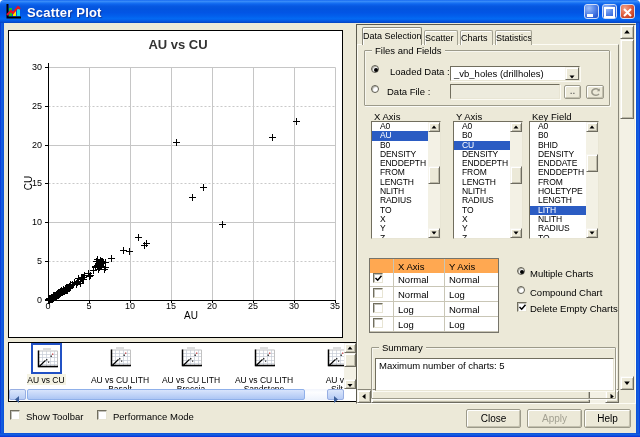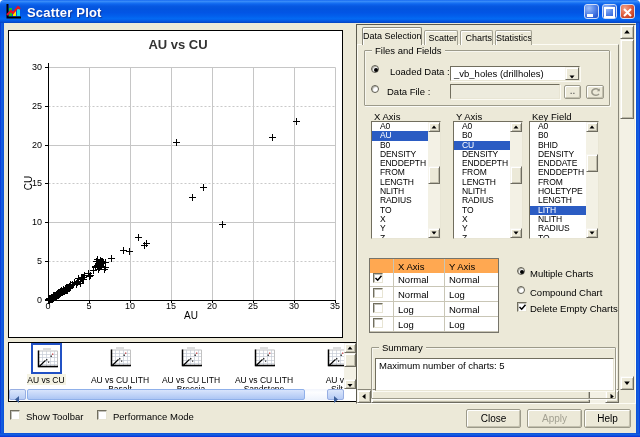--- a/index.html
+++ b/index.html
@@ -20,21 +20,21 @@
 .sunken{position:absolute;background:#fff;border:1px solid;border-color:#716e5e #e8e5d4 #e8e5d4 #716e5e;box-shadow:1px 1px 0 #fbfaf3}
 .radio{position:absolute;width:8px;height:8px;border-radius:50%;background:#fff;border:1px solid #5e5c50;box-shadow:inset 1px 1px 1px rgba(120,118,100,.6)}
 .radio.on::after{content:"";position:absolute;left:1.5px;top:1.5px;width:4px;height:4px;border-radius:50%;background:#000}
 .cb{position:absolute;width:10px;height:10px;background:#fff;border:1px solid;border-color:#716e5e #e8e5d4 #e8e5d4 #716e5e;box-shadow:inset 1px 1px 0 rgba(120,118,100,.45)}
 .btn{position:absolute;height:19px;background:#ECE9D8;border:1px solid #9c9a8a;border-radius:2px;box-shadow:inset 1px 1px 0 #fff,inset -1px -1px 0 #c3c0ae;font-size:10px;color:#000;text-align:center;line-height:17px}
 .sb-btn{position:absolute;background:#ECE9D8;border:1px solid;border-color:#f6f4ec #6e6c60 #6e6c60 #f6f4ec;box-shadow:inset 1px 1px 0 #fff,inset -1px -1px 0 #bdbaa9}
 .lb{position:absolute;background:#fff;border:1px solid;border-color:#716e5e #e8e5d4 #e8e5d4 #716e5e;font-size:8.5px;letter-spacing:-0.1px;overflow:hidden}
 .lb .it{height:9.3px;line-height:9.3px;padding-left:8px;color:#000;white-space:nowrap}
 .lb .it.sel{background:#2b5cc3;color:#fff}
 .lbsb{position:absolute;top:0;right:0;width:12px;bottom:0;background:#f3f1e5}
-.tab{position:absolute;background:#ECE9D8;border:1px solid #8a887a;border-bottom:none;border-radius:2px 2px 0 0;box-shadow:inset 1px 1px 0 #fff;font-size:9.5px;text-align:right;color:#000;white-space:nowrap;overflow:hidden}
+.tab{position:absolute;background:#ECE9D8;border:1px solid #8a887a;border-bottom:none;border-radius:2px 2px 0 0;box-shadow:inset 1px 1px 0 #fff;font-size:9.5px;text-align:left;color:#000;white-space:nowrap;overflow:hidden}
 </style></head><body>
 <div class="win">
 
 <div class="titlebar"></div>
 <svg class="abs" style="left:5px;top:3px" width="17" height="17" viewBox="0 0 17 17">
  <path d="M2.5 1v13.5H16" stroke="#000" stroke-width="2" fill="none"></path>
  <rect x="4" y="5" width="3" height="8" fill="#1fc523"></rect>
  <rect x="8" y="8" width="3" height="5" fill="#ffe600"></rect>
  <rect x="12" y="4" width="3" height="9" fill="#18e0e8"></rect>
  <rect x="12" y="4" width="3" height="2" fill="#0aa83c"></rect>

